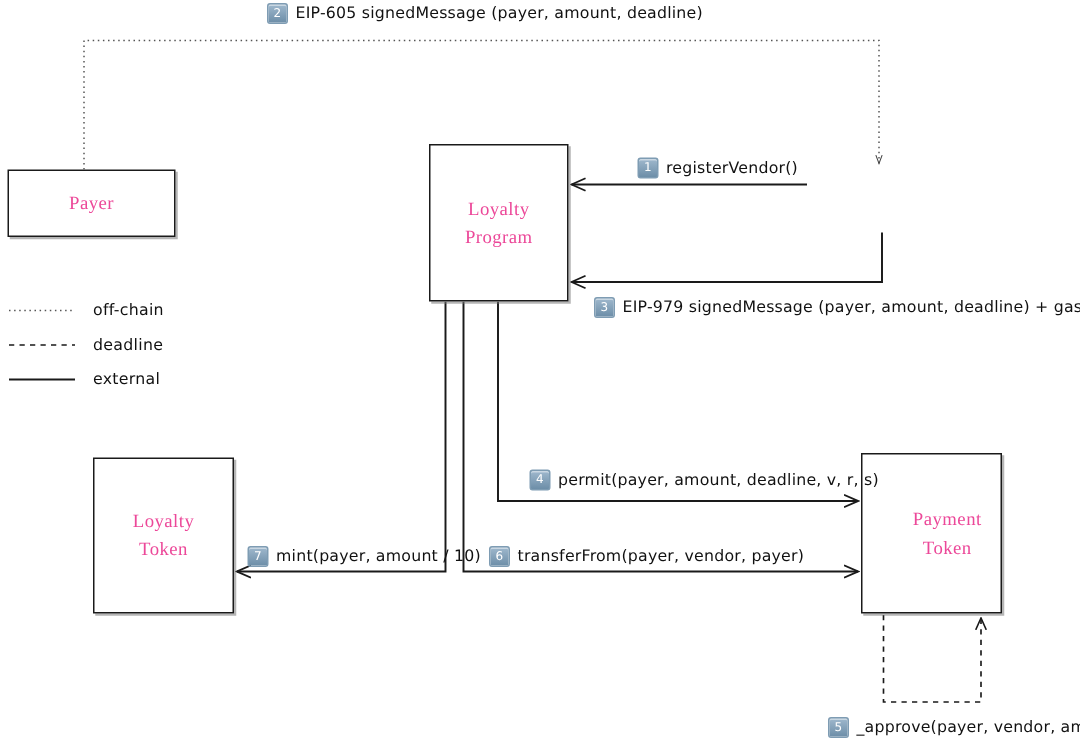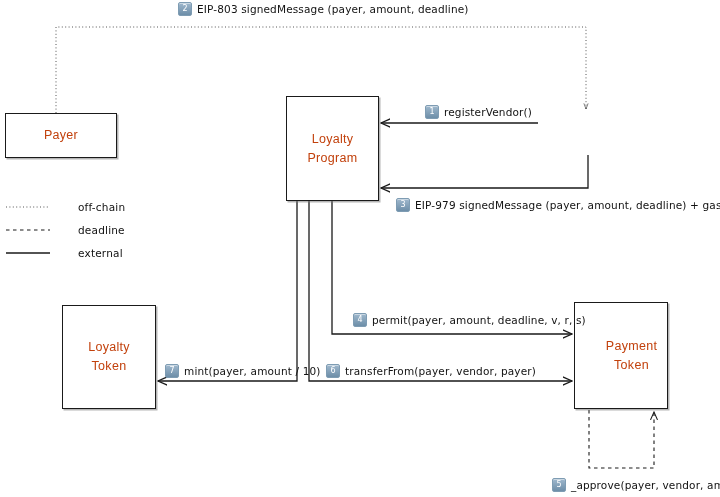--- a/index.html
+++ b/index.html
@@ -26,23 +26,23 @@
     position: absolute;
     box-sizing: border-box;
     border: 1.4px solid #1a1a1a;
     background: #ffffff;
     display: flex;
     align-items: center;
     justify-content: center;
     box-shadow: 1.5px 1.5px 0 rgba(120,120,120,0.55);
   }
   .node-label {
-    font-family: Liberation Sans, sans-serif;
+    font-family: Liberation Serif, serif;
     font-size: 12.5px;
-    color: #c2410c;
+    color: #ec4899;
     text-align: center;
     line-height: 1.5;
     letter-spacing: 0.3px;
     white-space: pre-line;
   }
   .edge-label {
     position: absolute;
     display: flex;
     align-items: center;
     gap: 5px;
@@ -80,21 +80,21 @@
   }
   .legend-swatch {
     width: 48px;
     height: 10px;
     flex: 0 0 auto;
   }
   .legend-text {
     font-family: "DejaVu Sans", sans-serif;
     font-size: 10.5px;
     color: #111111;
-    margin-left: 24px;
+    margin-left: 8px;
     letter-spacing: 0.2px;
   }
 </style>
 </head>
 <body>
 
 <div id="canvas">
 
   <svg id="diagram-svg" viewBox="0 0 720 497" xmlns="http://www.w3.org/2000/svg">
     <defs>
@@ -136,21 +136,21 @@
 Token</div>
   </div>
 
   <div class="node-box" style="left:574px; top:302px; width:94px; height:107px;padding-left:21px;">
     <div class="node-label">Payment
 Token</div>
   </div>
 
   <div class="edge-label" style="left:178px; top:2px;">
     <span class="step-badge">2</span>
-    <span>EIP-803 signedMessage (payer, amount, deadline)</span>
+    <span>EIP-605 signedMessage (payer, amount, deadline)</span>
   </div>
 
   <div class="edge-label" style="left:425px; top:105px;">
     <span class="step-badge">1</span>
     <span>registerVendor()</span>
   </div>
 
   <div class="edge-label" style="left:396px; top:198px;">
     <span class="step-badge">3</span>
     <span>EIP-979 signedMessage (payer, amount, deadline) + gas</span>

